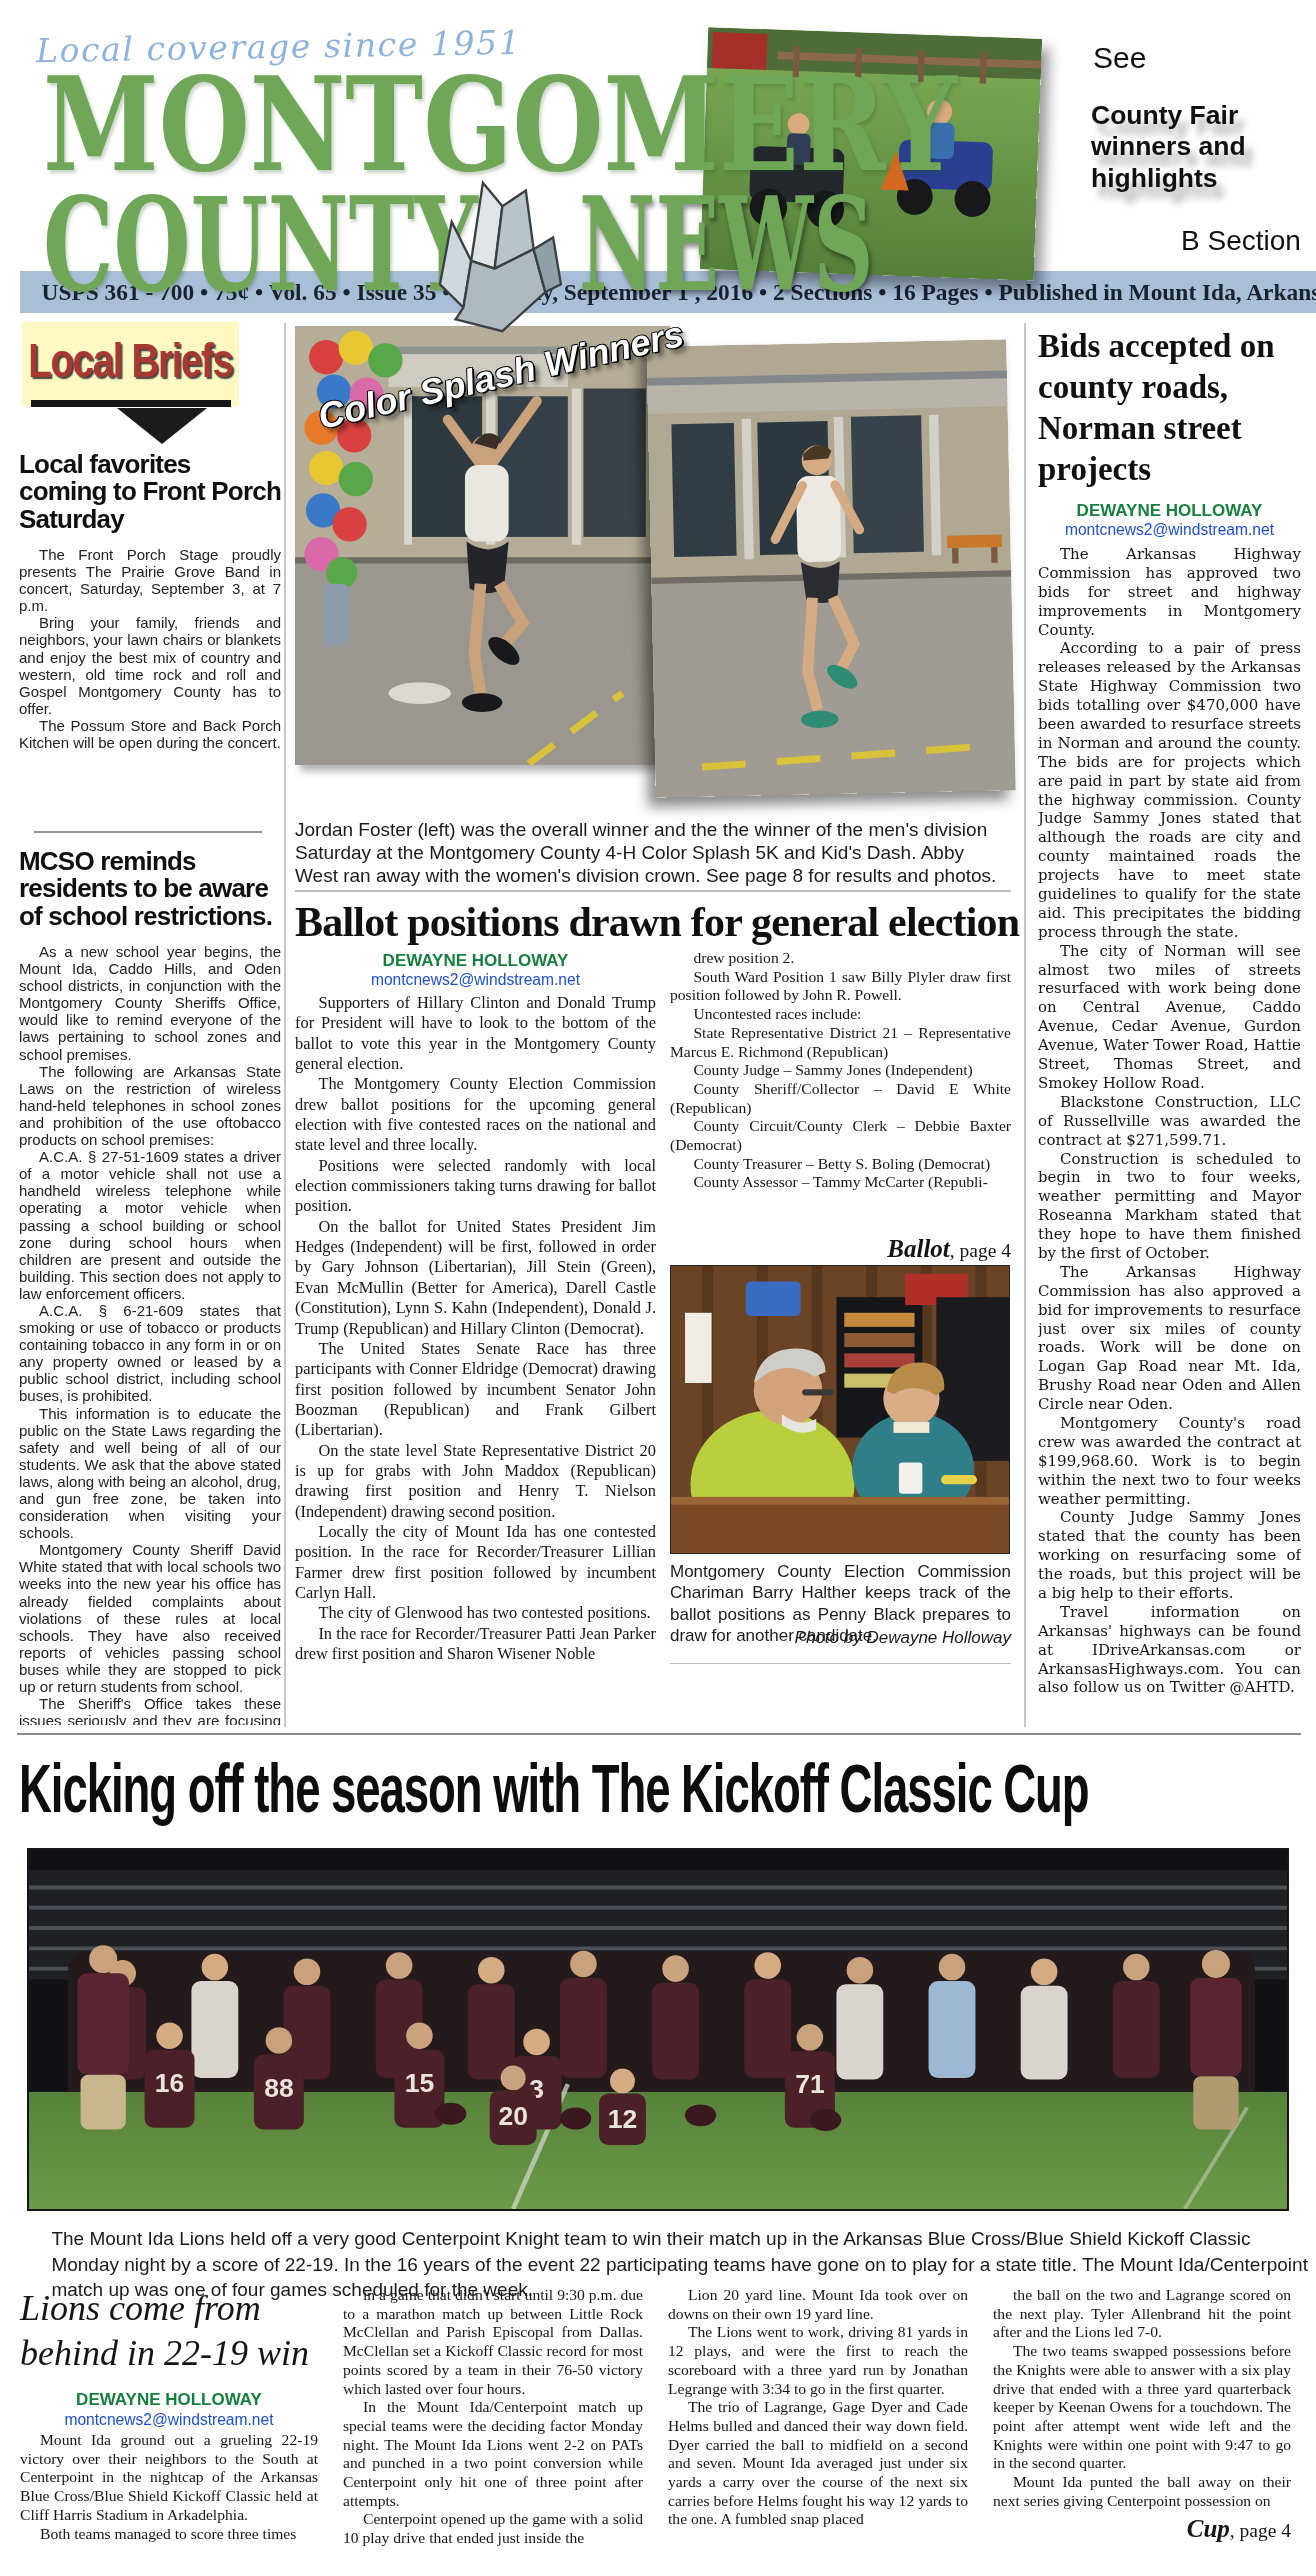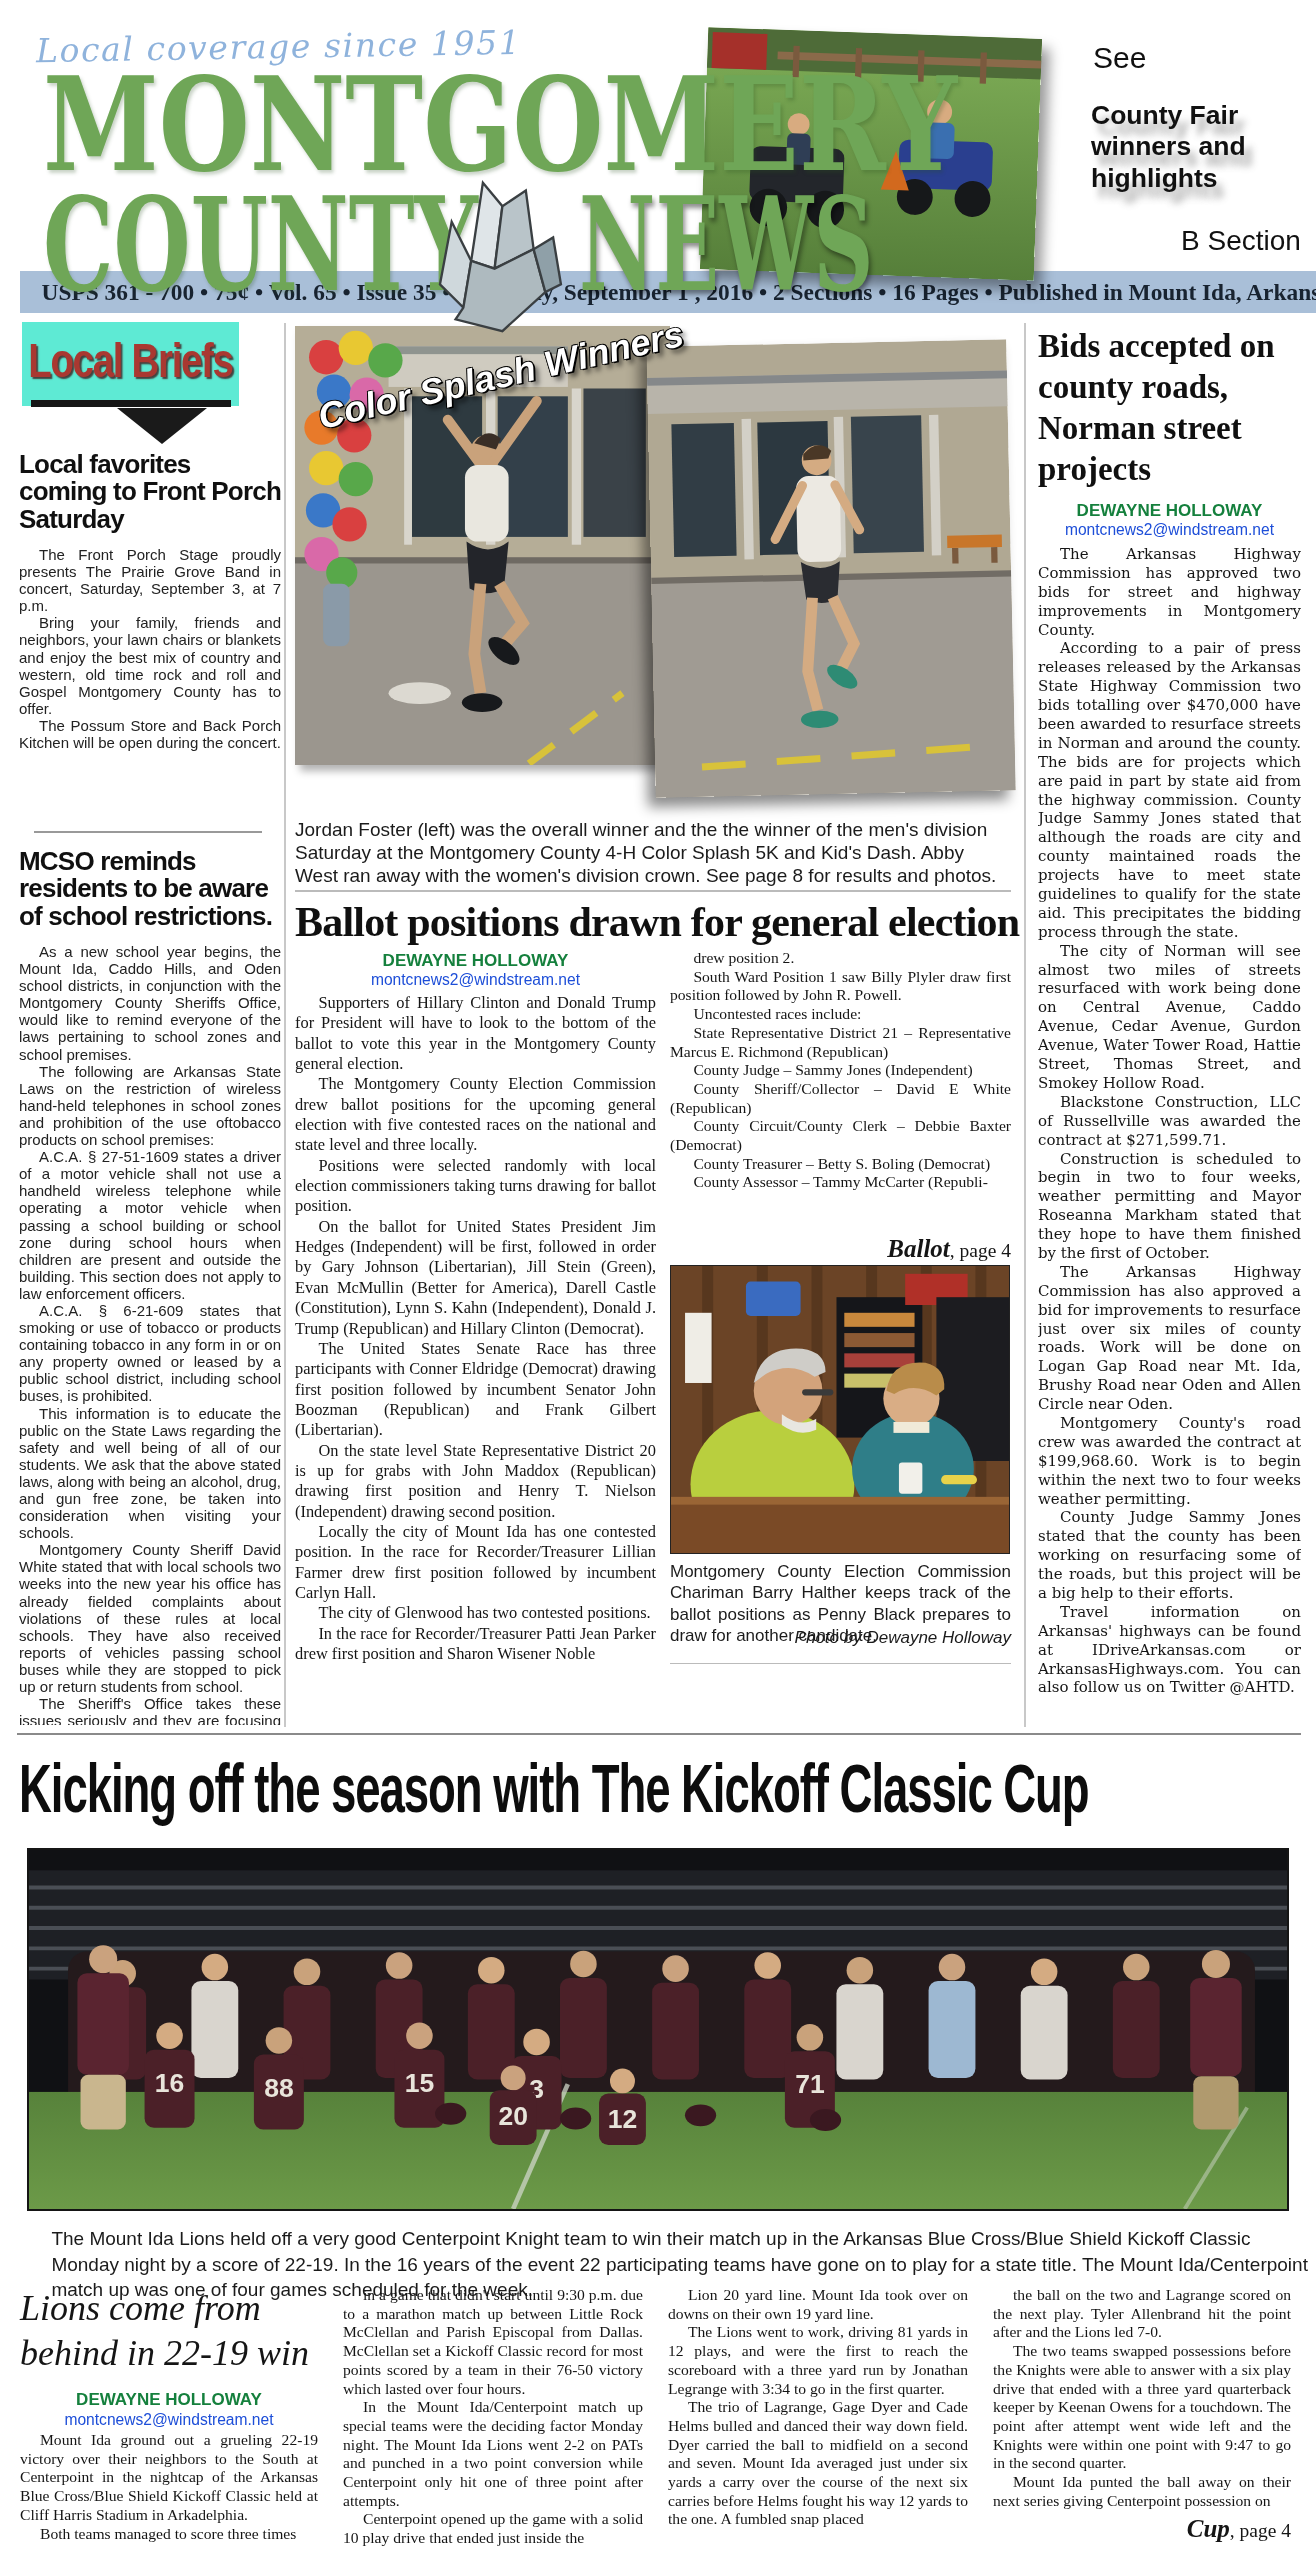--- a/index.html
+++ b/index.html
@@ -14,21 +14,21 @@
   .promo-title{font-family:"Liberation Sans",sans-serif;font-weight:bold;font-size:26.5px;line-height:1.18;color:#111;text-shadow:7px 11px 7px rgba(70,70,70,.45);}
   .promo-section{font-family:"Liberation Sans",sans-serif;font-size:28px;color:#111;}
   .infobar{background:#a9bfd8;display:flex;align-items:center;}
   .infobar span{font-family:"Liberation Serif",serif;font-weight:bold;font-size:23.4px;color:#182330;padding-left:22px;white-space:nowrap;}
 
   
   .vrule{width:1.6px;background:#c8c8c8;}
   .hrule{height:1.6px;background:#aaa;}
 
   
-  .briefs-panel{background:#5eead4;}
+  .briefs-panel{background:#fef9c3;}
   .briefs-label{font-family:"Liberation Sans",sans-serif;font-weight:bold;font-size:48px;color:#a93831;letter-spacing:-1.6px;white-space:nowrap;transform:scaleX(.8);transform-origin:0 0;text-shadow:2.3px 2.3px 1.6px #44423f;}
   .briefs-bar{background:#161616;height:7px;}
   .tri-down{width:0;height:0;border-left:45px solid transparent;border-right:45px solid transparent;border-top:36px solid #1a1a1a;}
   .brief-head{font-family:"Liberation Sans",sans-serif;font-weight:bold;font-size:26px;line-height:1.05;letter-spacing:-0.8px;color:#101010;}
   .brief-body p{font-family:"Liberation Sans",sans-serif;font-size:15px;line-height:1.14;color:#222;margin:0;text-indent:20px;text-align:justify;}
 
   
   .photo-credit{font-family:"Liberation Sans",sans-serif;font-size:17px;color:#2a2a2a;text-align:right;}
   .photo-caption{font-family:"Liberation Sans",sans-serif;font-size:19px;line-height:1.22;color:#1b1b1b;}
   .main-head{font-family:"Liberation Serif",serif;font-weight:bold;font-size:42px;letter-spacing:-0.8px;color:#101010;white-space:nowrap;}

